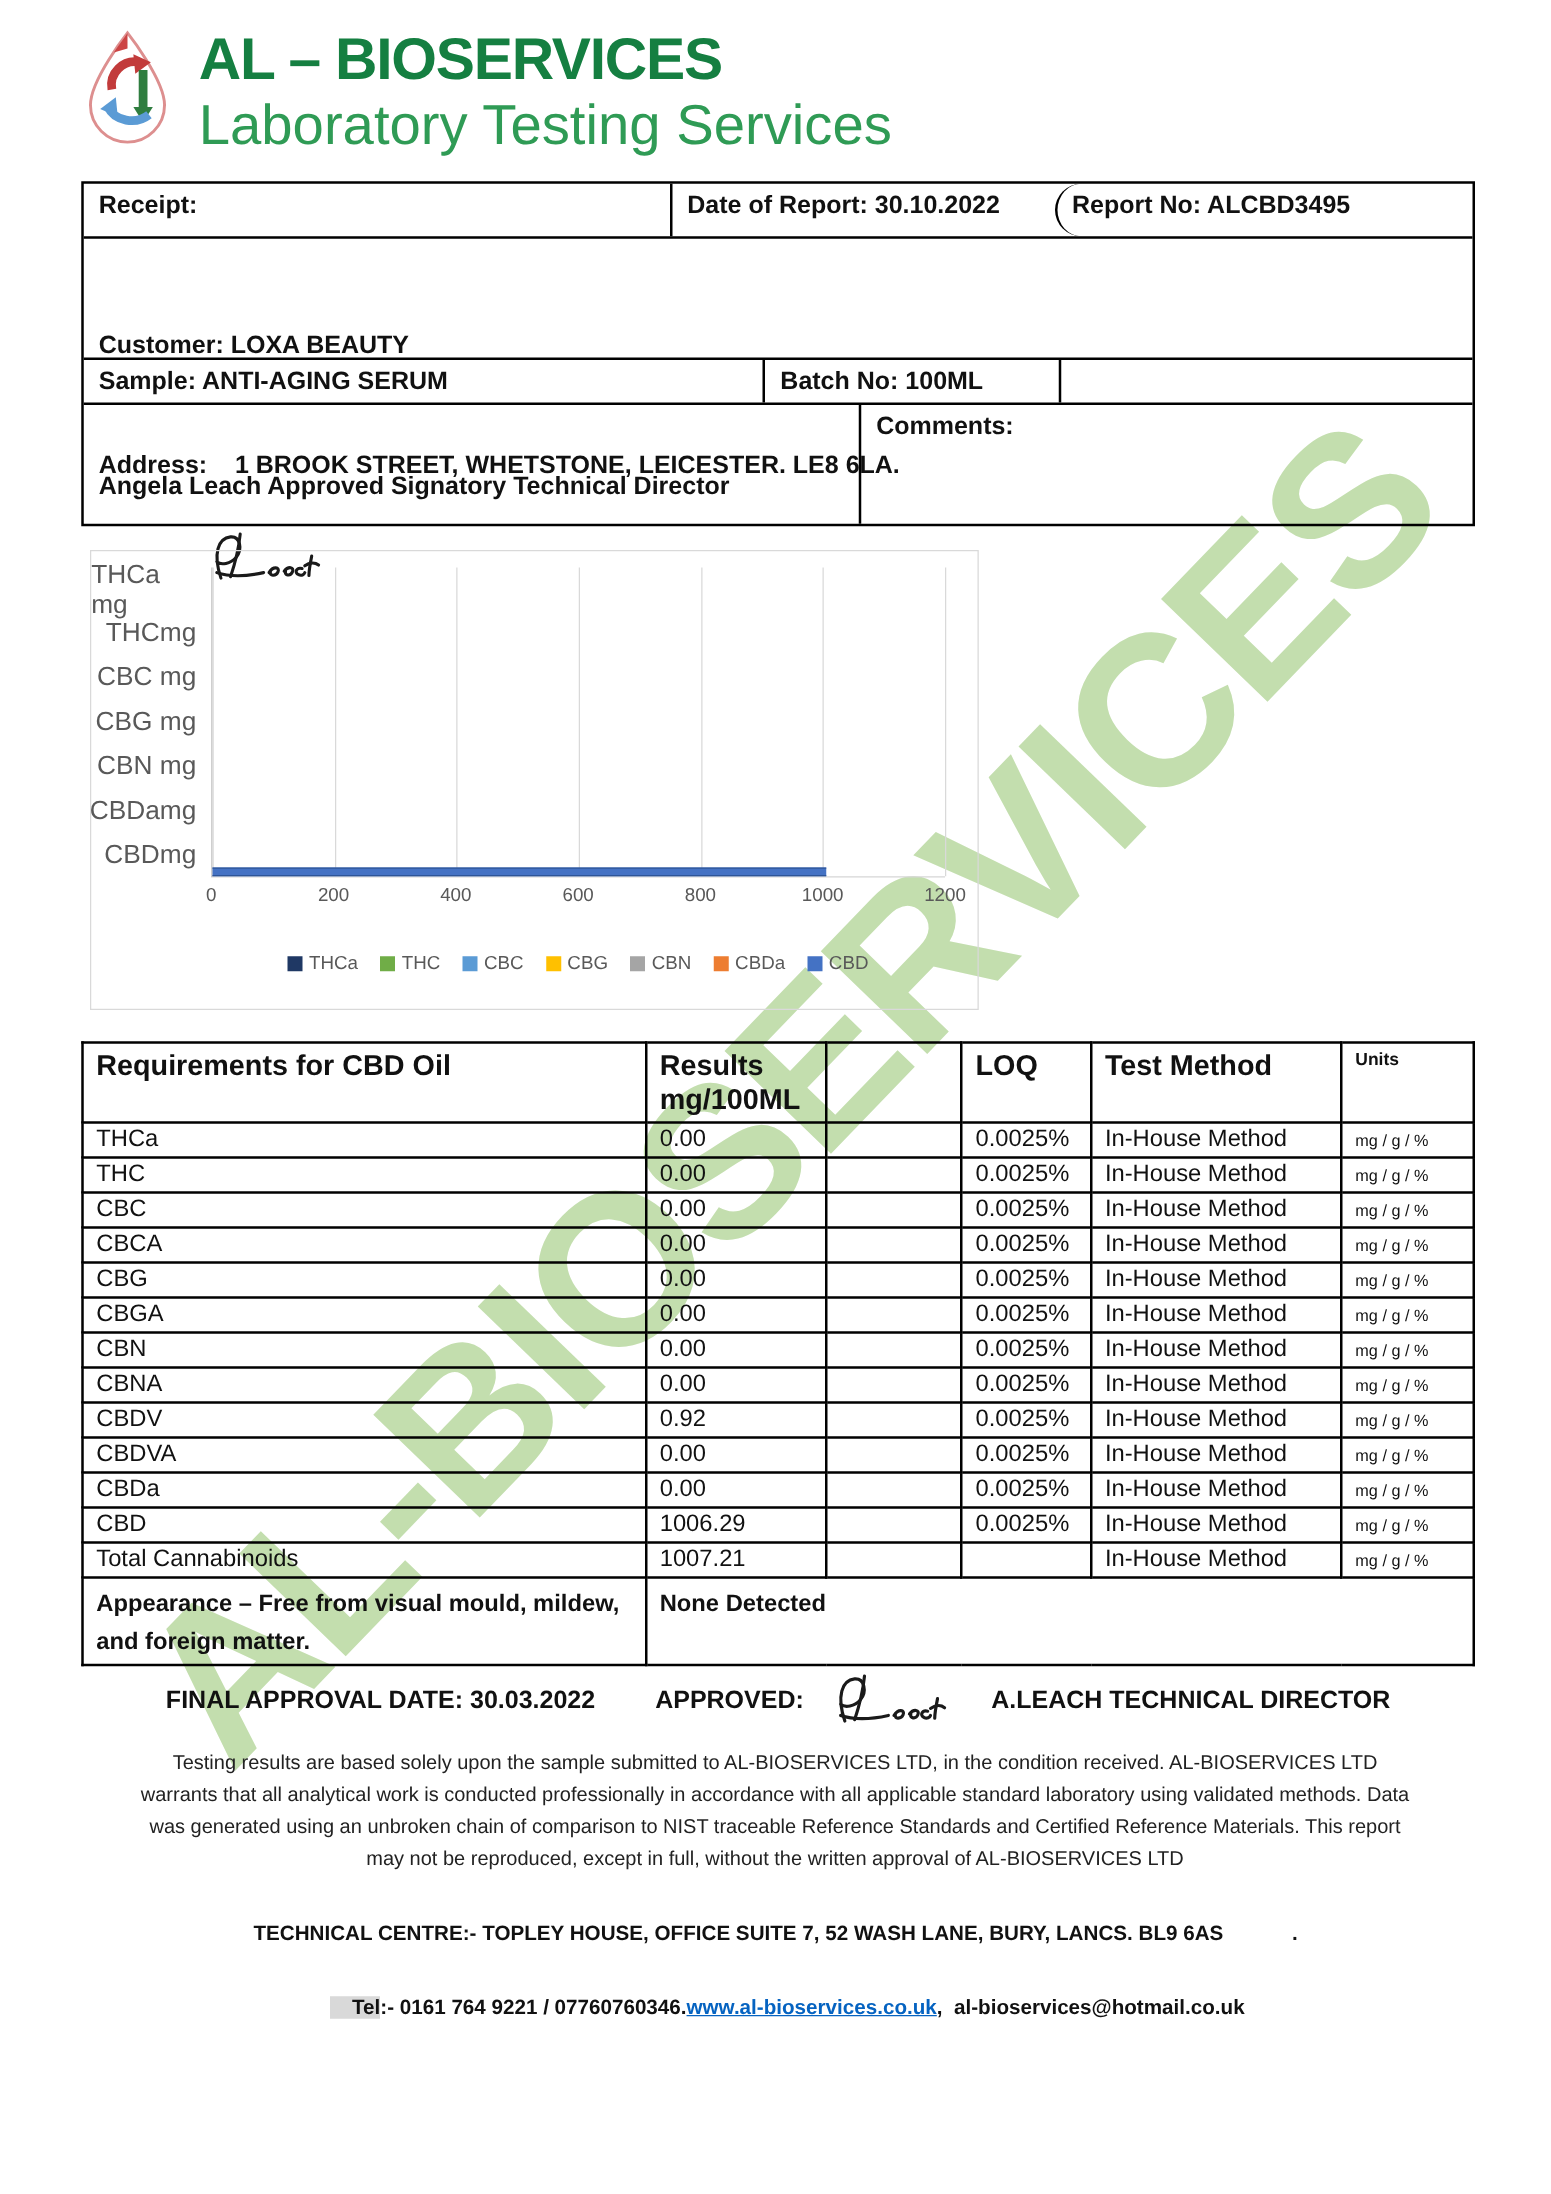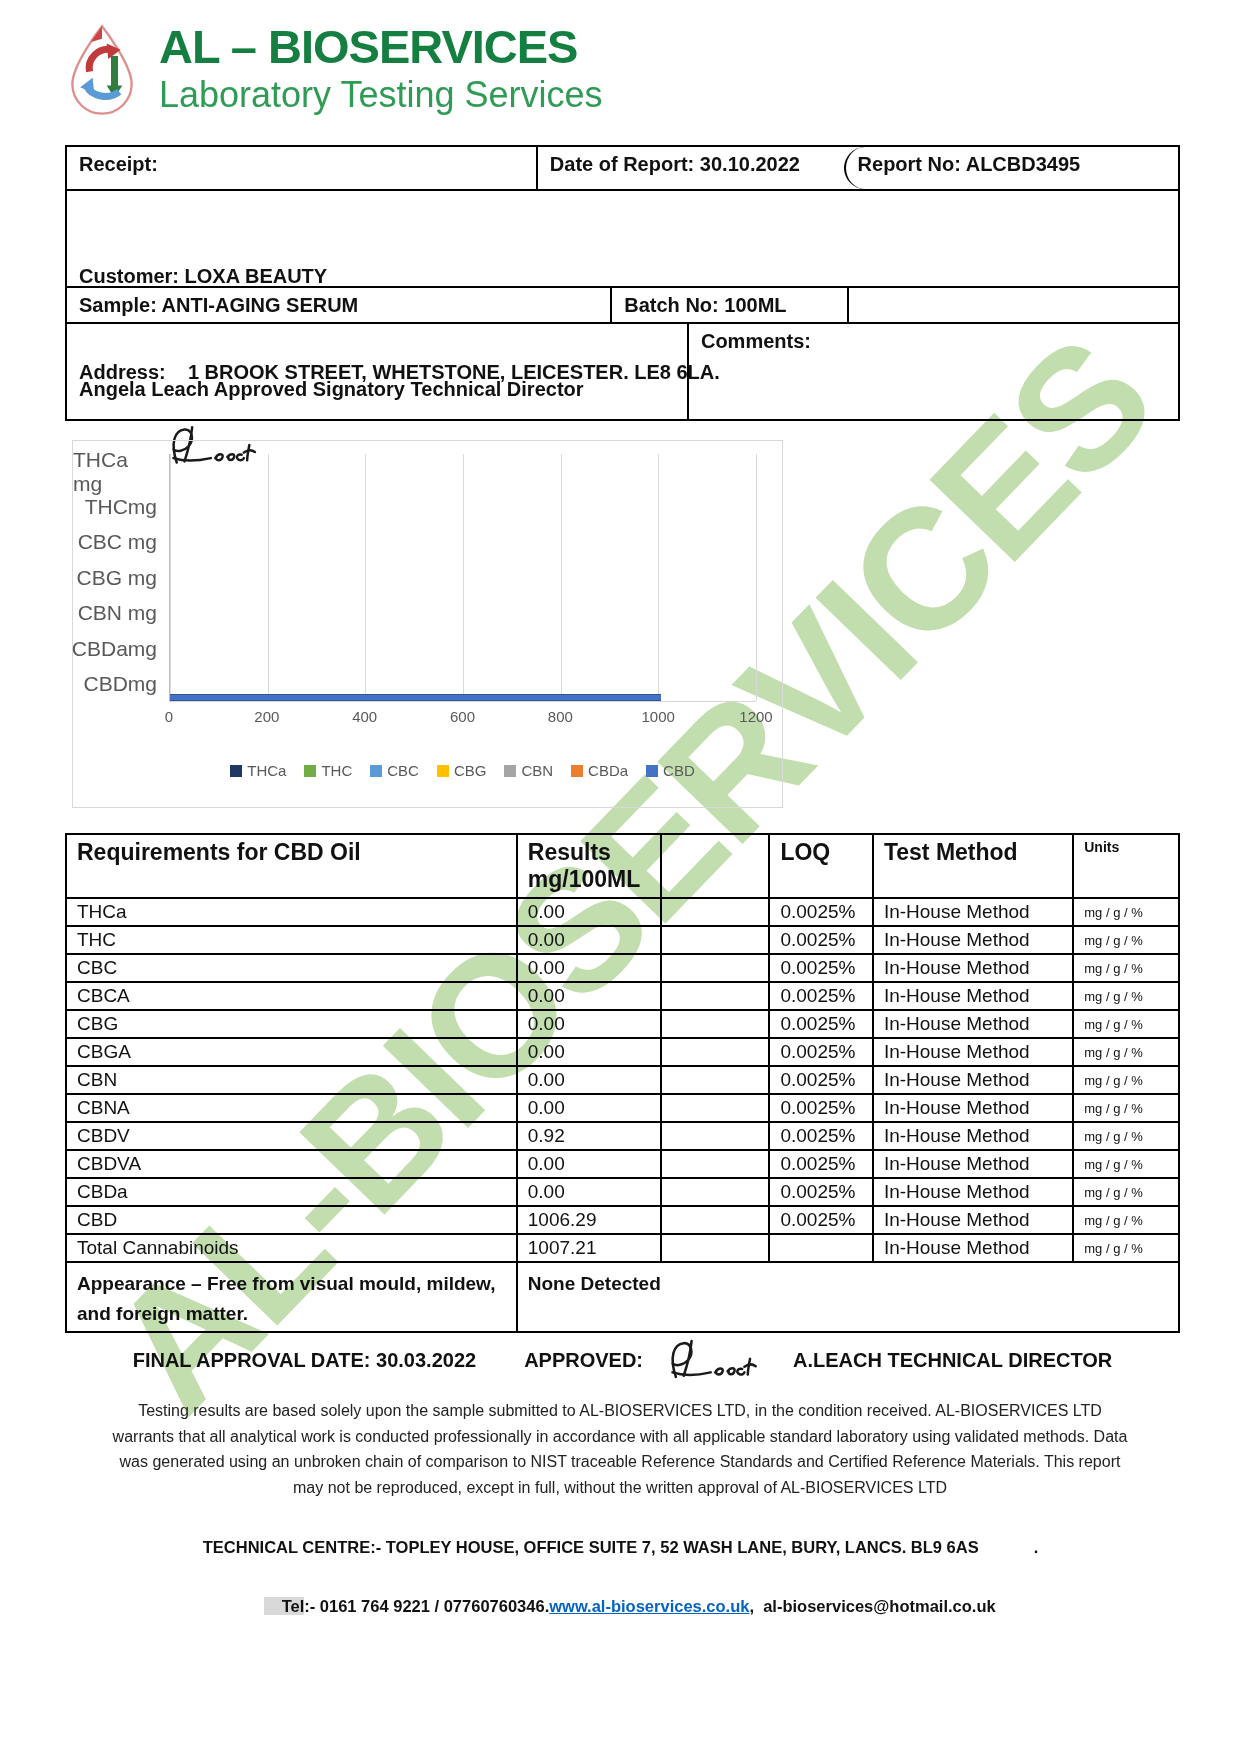--- a/index.html
+++ b/index.html
@@ -8,21 +8,21 @@
   .layer { position: absolute; z-index: 1; }
 
   
   .watermark { position: absolute; left: -120px; top: 775px; width: 1500px; z-index: 0;
     text-align: center; transform: rotate(-46deg); font-size: 172px; font-weight: bold;
     letter-spacing: -4px; white-space: nowrap; color: #c3deae; user-select: none; }
 
   
   .brand { left: 63px; top: 22px; display: flex; align-items: flex-start; gap: 18px; }
   .brand-text .title { font-size: 47px; font-weight: bold; color: #157f41; letter-spacing: -1px; line-height: 1.05; }
-  .brand-text .subtitle { font-size: 36px; font-weight: 400; color: #2f9b55; letter-spacing: 0px; margin-top: 3px; }
+  .brand-text .subtitle { font-size: 45px; font-weight: 400; color: #2f9b55; letter-spacing: 0px; margin-top: 3px; }
 
   
   .info-table { left: 65px; top: 145px; width: 1115px; border: 2px solid #000; font-weight: bold; font-size: 20px; color: #111; }
   .itr { display: flex; border-top: 2px solid #000; }
   .itr:first-child { border-top: none; }
   .itd { padding: 6px 12px; white-space: pre-wrap; }
   .itd + .itd { border-left: 2px solid #000; }
   .r1 { height: 42px; }
   .r2 { height: 97px; }
   .r2 .itd { line-height: 32px; padding-top: 5px; }

